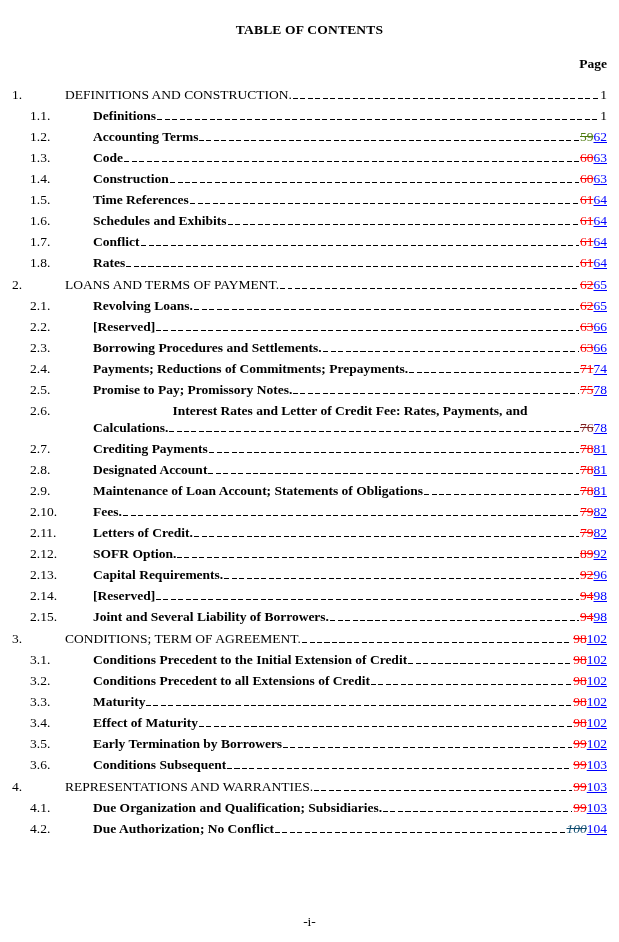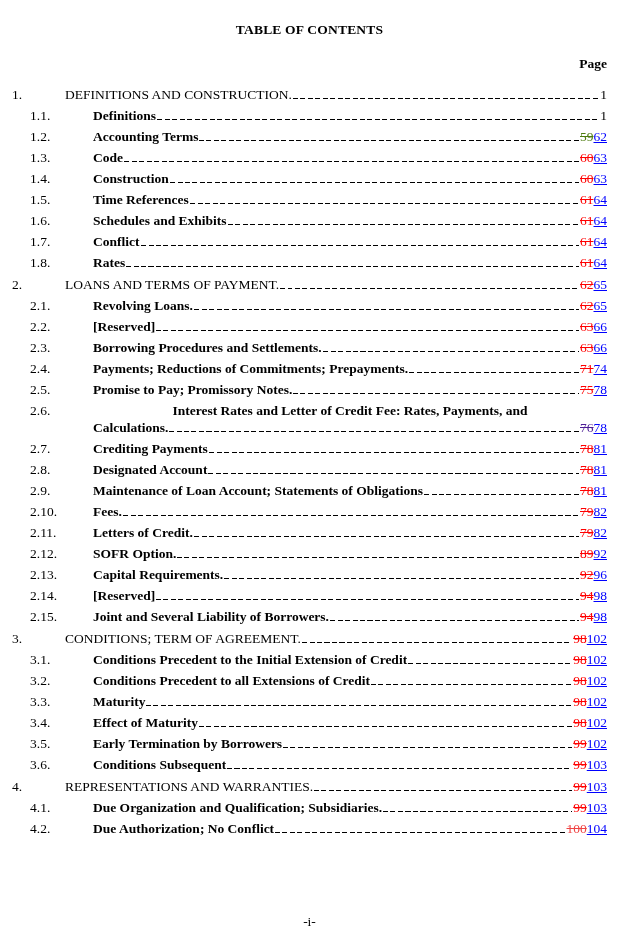--- a/index.html
+++ b/index.html
@@ -235,21 +235,21 @@
           </span>
         </span>
       </div>
       <div class="row lvl2">
         <span class="num">2.6.</span>
         <span class="entry-body">
           <span class="title wrapline">Interest Rates and Letter of Credit Fee:  Rates, Payments, and</span>
           <span class="lastline">
             <span class="title">Calculations.</span>
             <span class="leader"></span>
-            <span class="pg old" style="color: #4c1d95;">76</span>
+            <span class="pg old" style="color: #7f1d1d;">76</span>
             <span class="pg new" style="color: rgb(0, 0, 255);">78</span>
           </span>
         </span>
       </div>
       <div class="row lvl2">
         <span class="num">2.7.</span>
         <span class="entry-body">
           <span class="lastline">
             <span class="title">Crediting Payments</span>
             <span class="leader"></span>
@@ -444,20 +444,20 @@
             <span class="pg new" style="color: rgb(0, 0, 255);">103</span>
           </span>
         </span>
       </div>
       <div class="row lvl2">
         <span class="num">4.2.</span>
         <span class="entry-body">
           <span class="lastline">
             <span class="title">Due Authorization; No Conflict</span>
             <span class="leader"></span>
-            <span class="pg old" style="color: #ef4444;">100</span>
+            <span class="pg old" style="color: #0c4a6e; font-style: italic;">100</span>
             <span class="pg new" style="color: rgb(0, 0, 255);">104</span>
           </span>
         </span>
       </div>
     </div>
   <div class="footer">-i-</div>
 </div>
 
 </body></html>

